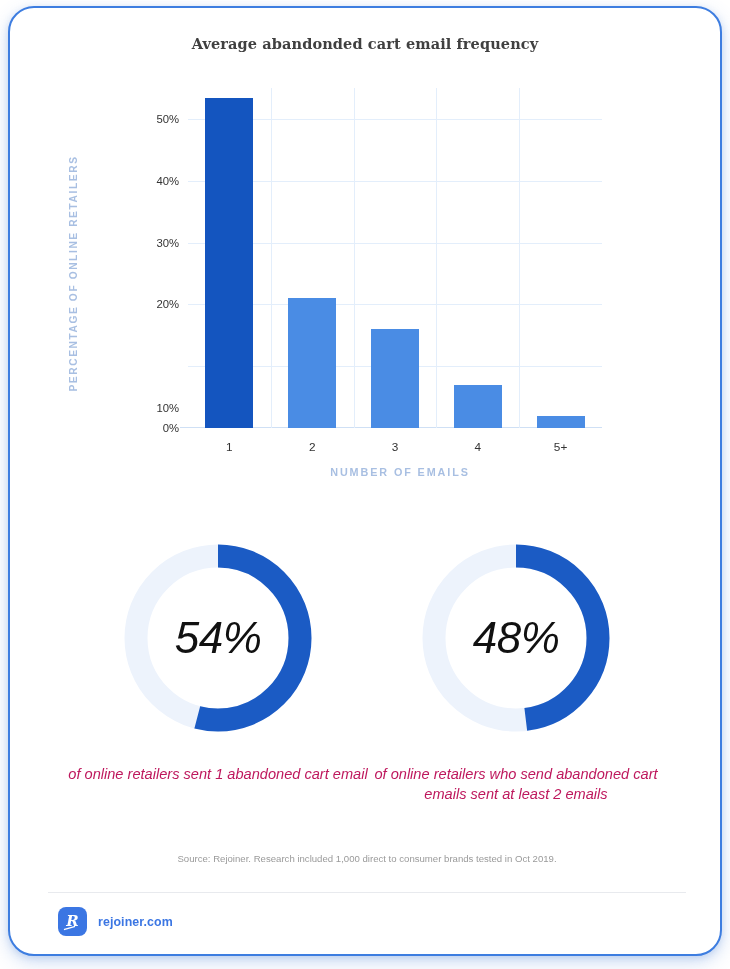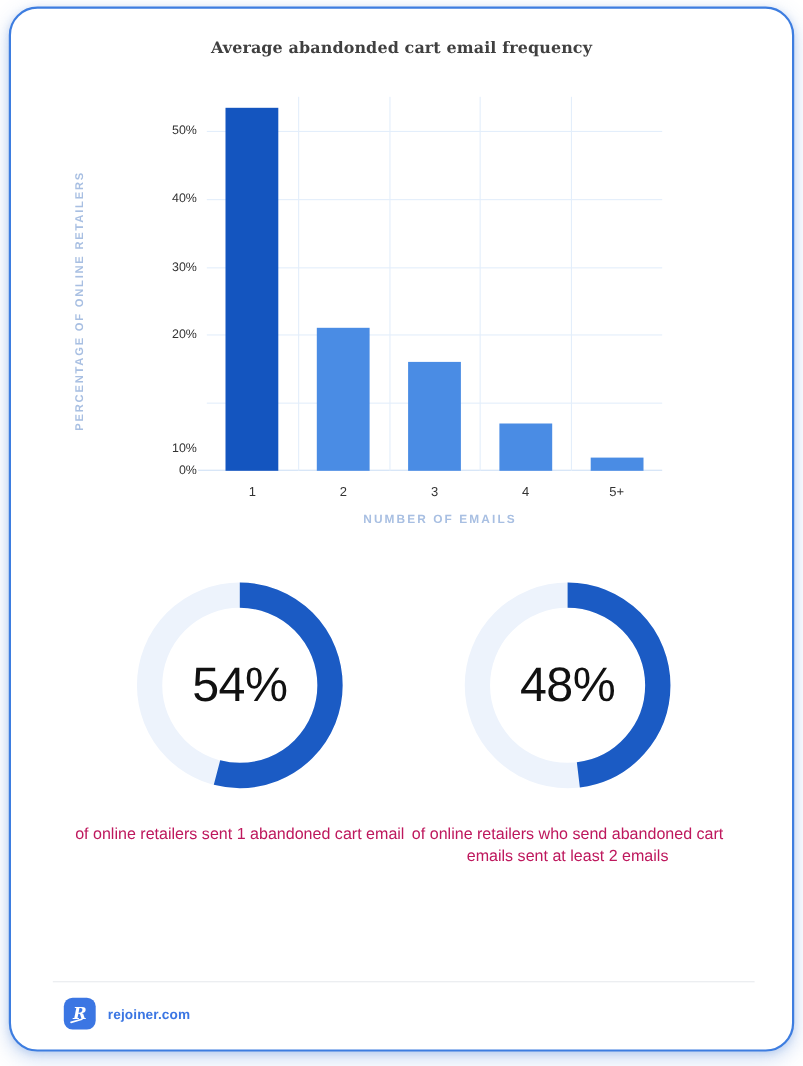--- a/index.html
+++ b/index.html
@@ -123,23 +123,24 @@
     top: 352px;
     transform: translateX(-50%);
     font-size: 11.8px;
     color: #333333;
   }
 
   
   #donuts-block {
     position: absolute;
     left: 0;
-    top: 515px;
+    top: 530px;
     width: 714px;
     height: 330px;
+    font-style: italic;
   }
   .donut-unit {
     position: absolute;
     top: 0;
     width: 300px;
   }
   .donut-wrap {
     position: relative;
     width: 200px;
     height: 200px;
@@ -257,20 +258,21 @@
       </div>
       <div class="donut-unit" style="left: 356px;">
         <div class="donut-wrap"><svg width="200" height="200" viewBox="0 0 200 200">
             <circle cx="100" cy="100" r="82" fill="none" stroke="#edf3fc" stroke-width="23"></circle>
             <circle cx="100" cy="100" r="82" fill="none" stroke="#1b5bc4" stroke-width="23" stroke-dasharray="247.30617369058848 515.221195188726" transform="rotate(-90 100 100)"></circle>
           </svg><div class="donut-value">48%</div></div>
         <div class="donut-caption">of online retailers who send abandoned cart emails sent at least 2 emails</div>
       </div>
     </div>
 
+  <div id="source-note">Source: Rejoiner. Research included 1,000 direct to consumer brands tested in Oct 2019.</div>
   <div id="footer-divider"></div>
   <div id="brand-footer">
     <div id="brand-logo-mark">
       <svg width="29" height="29" viewBox="0 0 29 29" aria-hidden="true">
         <text x="14.6" y="19.4" text-anchor="middle" font-family="DejaVu Serif, Liberation Serif, serif" font-size="15" font-weight="bold" font-style="italic" fill="#ffffff">R</text>
         <path d="M6.6 22.4 L16.4 19.6" stroke="#ffffff" stroke-width="1.5" stroke-linecap="round" fill="none"></path>
       </svg>
     </div>
     <span id="brand-name">rejoiner.com</span>
   </div>

